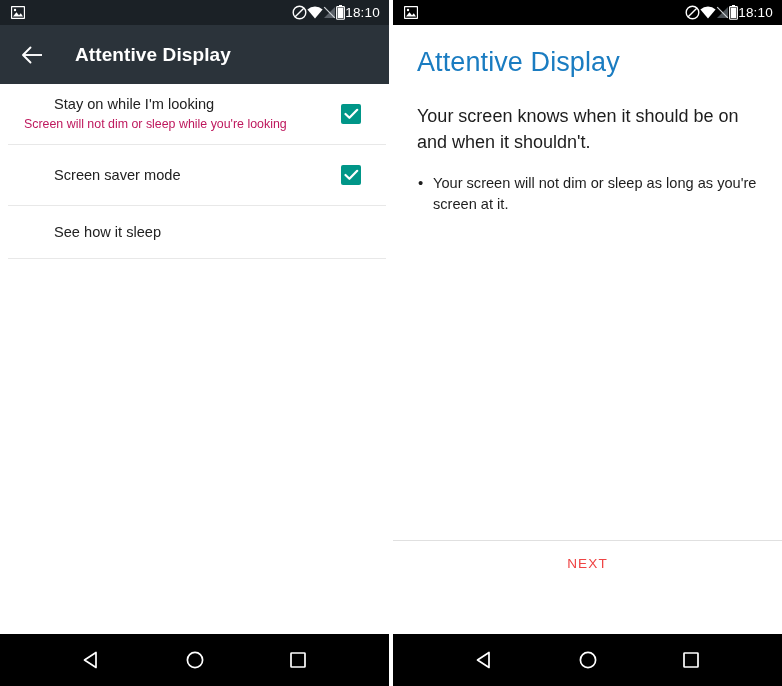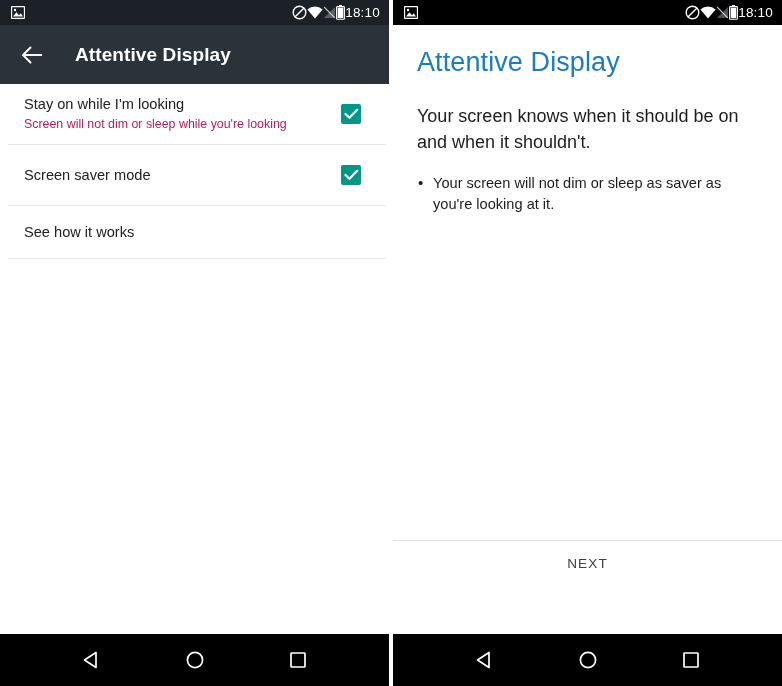--- a/index.html
+++ b/index.html
@@ -77,20 +77,21 @@
     display: flex;
     align-items: center;
     padding: 0 18px 0 24px;
     min-height: 60px;
   }
   .row .texts { flex: 1; padding-right: 10px; }
   .row .primary {
     font-size: 14.6px;
     color: #212121;
     line-height: 1.25;
+    margin-left: 30px;
   }
   .row .secondary {
     font-size: 12.4px;
     color: #be185d;
     margin-top: 4px;
     line-height: 1.25;
   }
   .row.single { min-height: 52px; }
   .divider {
     height: 1px;
@@ -157,21 +158,21 @@
     bottom: 0;
     width: 389px;
     height: 46px;
     border-top: 1px solid #e0e0e0;
     display: flex;
     align-items: center;
     justify-content: center;
     background: #ffffff;
   }
   .next-btn {
-    color: #404040;
+    color: #ef4444;
     font-size: 13.6px;
     font-weight: 400;
     letter-spacing: 1.1px;
     background: none;
     border: 0;
     cursor: pointer;
     font-family: "Liberation Sans", sans-serif;
   }
 
   
@@ -276,21 +277,21 @@
           <svg width="15" height="12" viewBox="0 0 15 12">
             <polyline points="1.5,6 5.4,9.8 13.2,1.8" fill="none" stroke="#ffffff" stroke-width="2.2" stroke-linecap="round" stroke-linejoin="round"></polyline>
           </svg>
         </div>
       </div>
 
       <div class="divider"></div>
 
       <div class="row single">
         <div class="texts">
-          <div class="primary">See how it works</div>
+          <div class="primary">See how it sleep</div>
         </div>
       </div>
 
       <div class="divider"></div>
     </div>
 
     <div class="navbar">
       <span class="nav-btn">
         <svg width="22" height="22" viewBox="0 0 22 22">
           <polygon points="15,3.5 15,18.5 3.5,11" fill="none" stroke="#ffffff" stroke-width="1.7" stroke-linejoin="round"></polygon>
@@ -347,21 +348,21 @@
           </svg>
         </span>
         <span class="sb-time">18:10</span>
       </div>
     </div>
 
     <div class="help">
       <h1>Attentive Display</h1>
       <p class="intro">Your screen knows when it should be on and when it shouldn't.</p>
       <ul class="bullets">
-        <li>Your screen will not dim or sleep as saver as you're looking at it.</li>
+        <li>Your screen will not dim or sleep as long as you're screen at it.</li>
       </ul>
 
       <div class="next-wrap">
         <button class="next-btn">NEXT</button>
       </div>
     </div>
 
     <div class="navbar">
       <span class="nav-btn">
         <svg width="22" height="22" viewBox="0 0 22 22">

